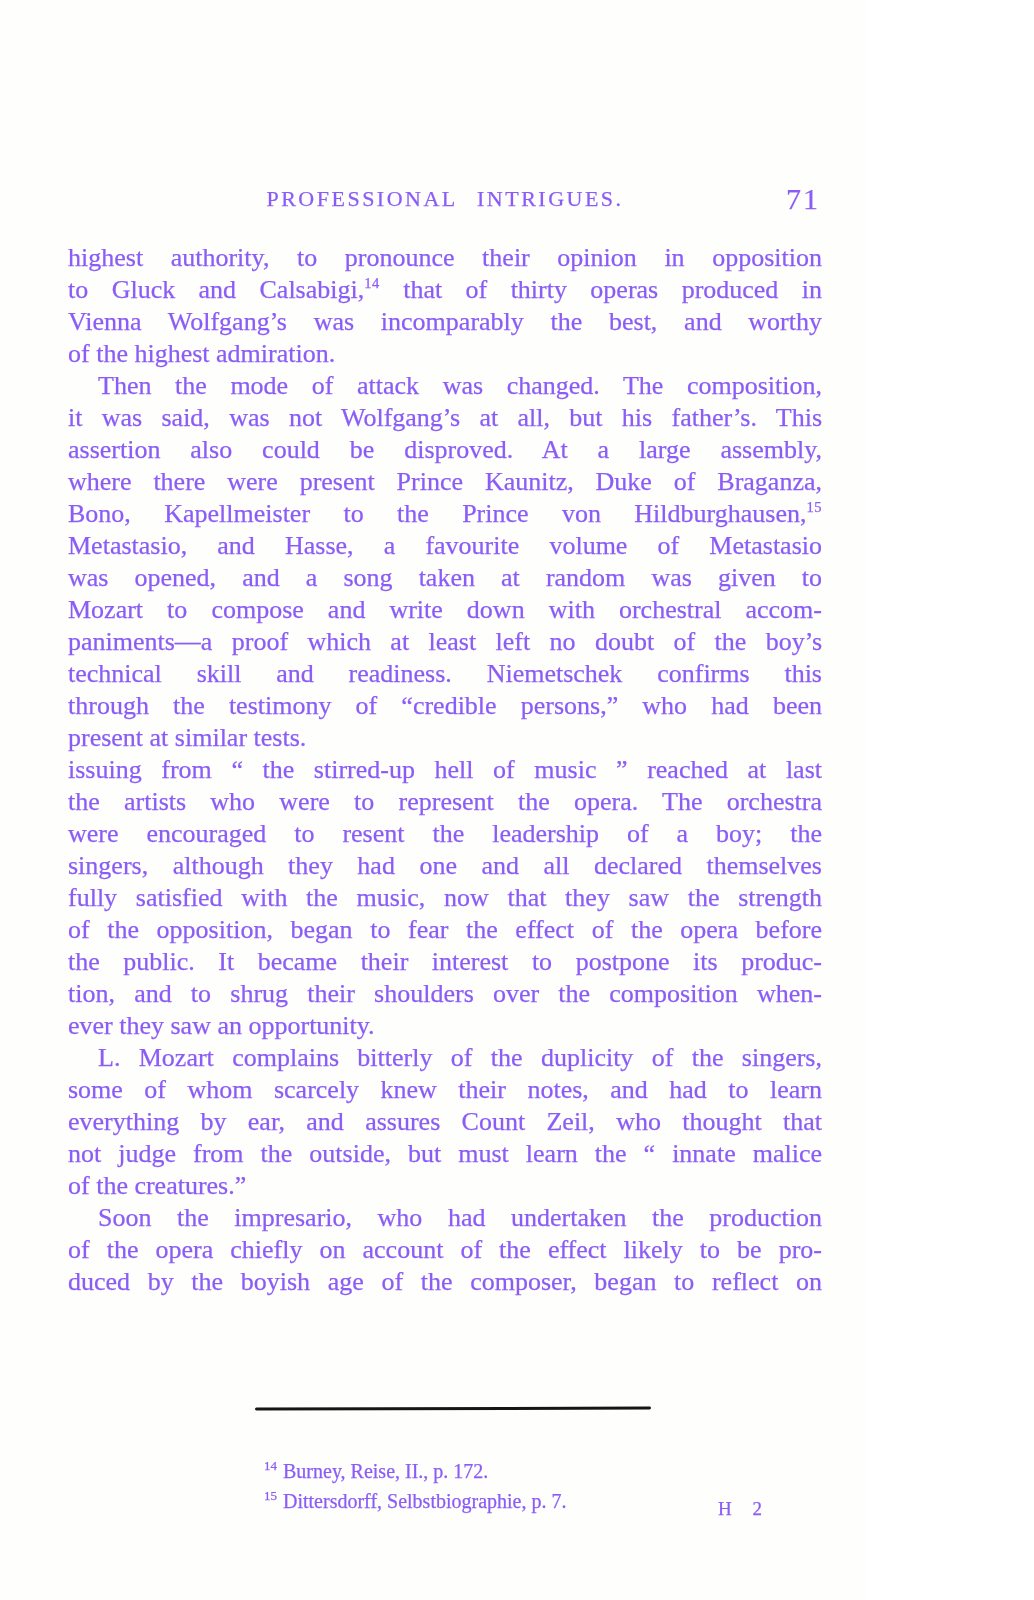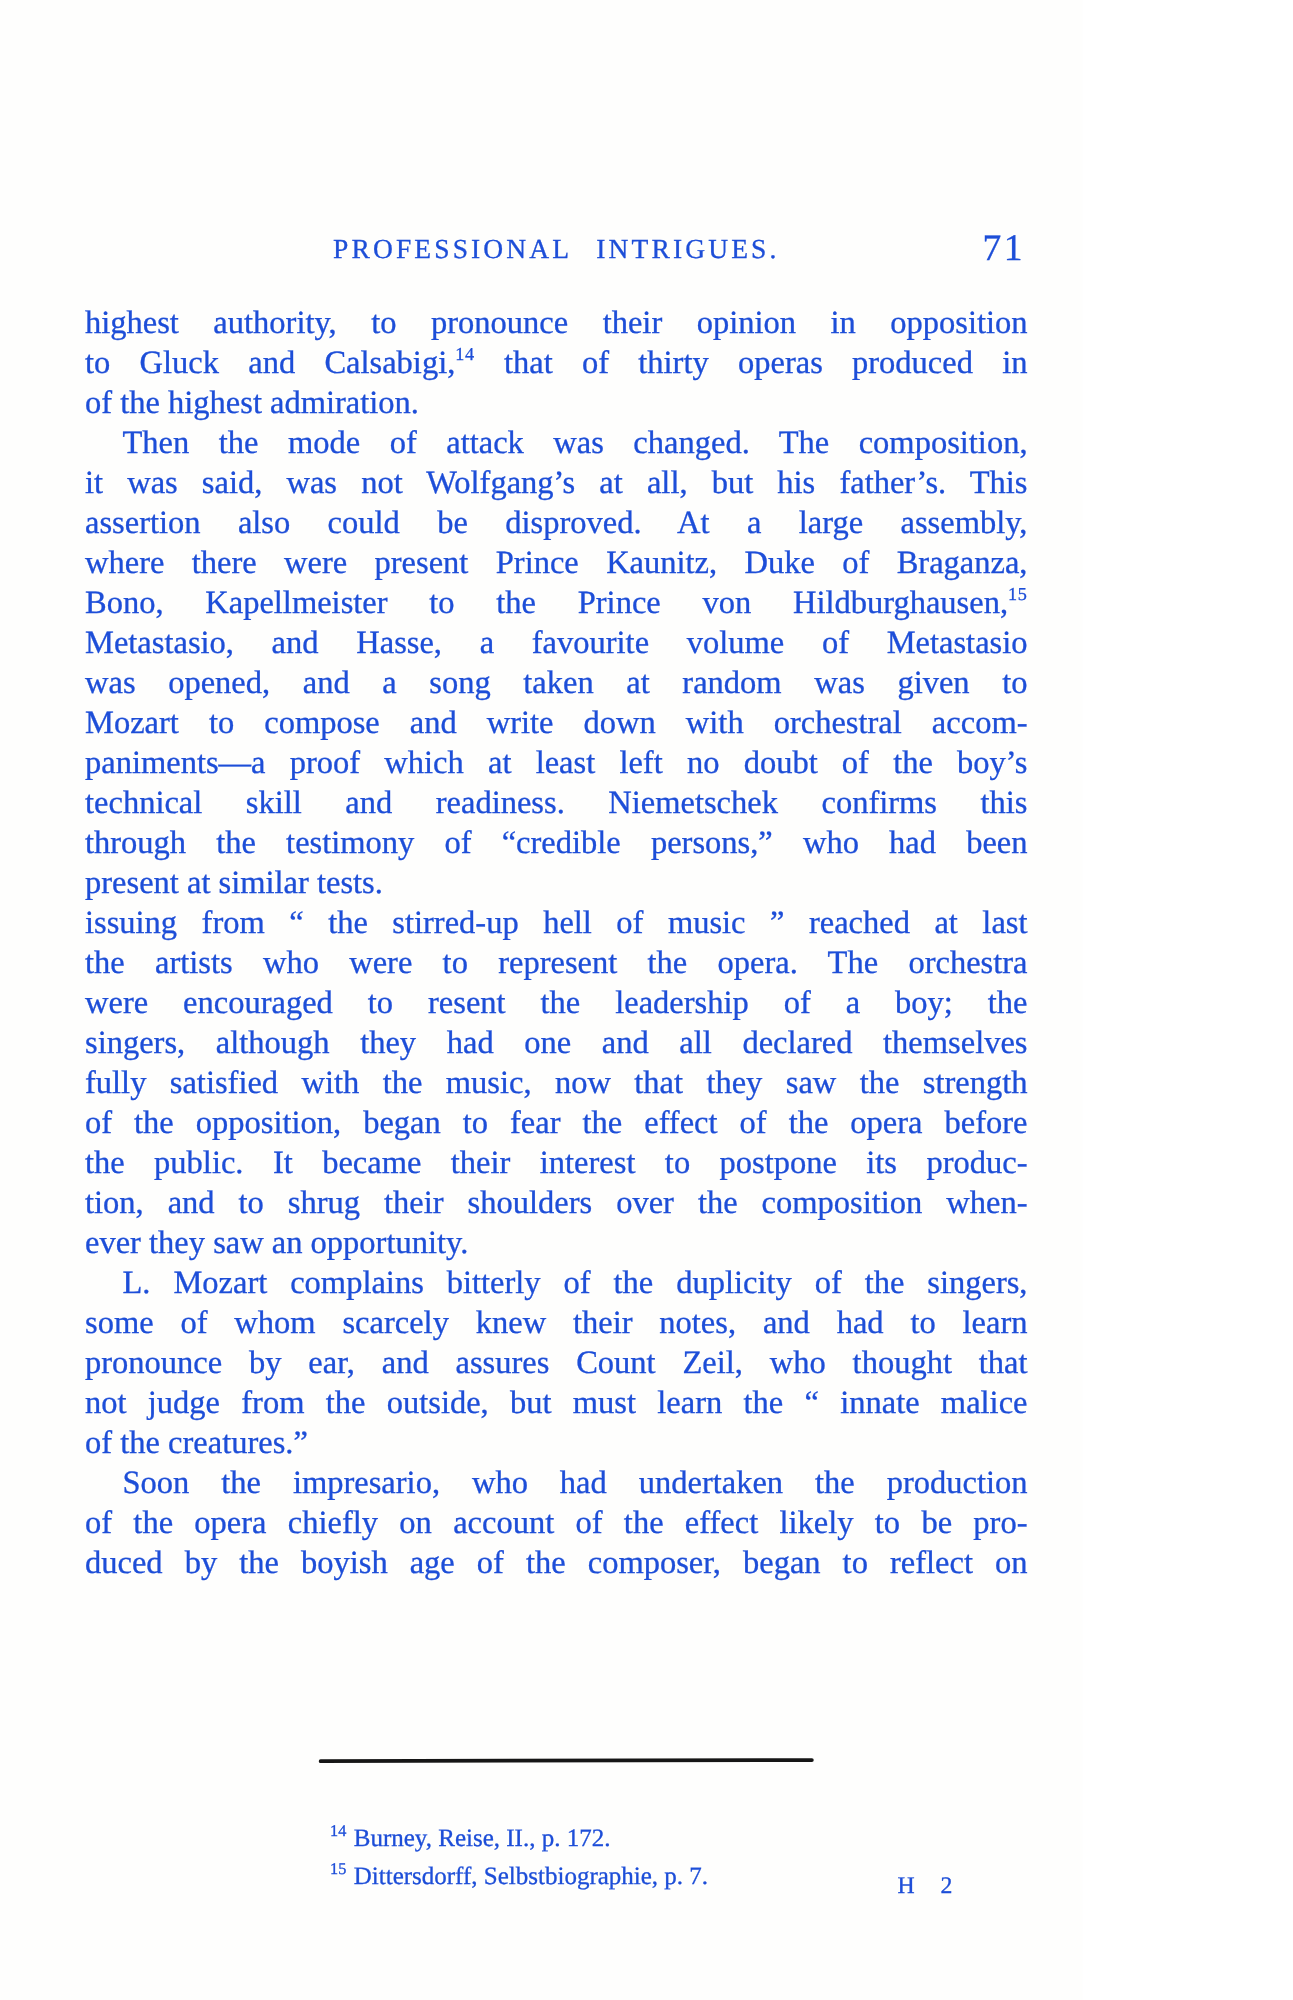--- a/index.html
+++ b/index.html
@@ -5,21 +5,21 @@
   html, body {
     margin: 0;
     padding: 0;
     background: #ffffff;
   }
   .page {
     position: relative;
     width: 866px;
     height: 1600px;
     background: #fefefd;
-    color: #1d4ed8;
+    color: #8b5cf6;
     font-family: "Liberation Serif", "DejaVu Serif", serif;
     overflow: hidden;
     -webkit-text-stroke: 0.25px currentColor;
   }
   .header {
     position: absolute;
     left: 68px;
     top: 186px;
     width: 754px;
     height: 30px;
@@ -102,20 +102,21 @@
 
   <div class="header">
     <span class="title">PROFESSIONAL INTRIGUES.</span>
     <span class="pagenum">71</span>
   </div>
 
   <div class="body-text" id="body-text">
       <div class="paragraph">
         <div class="line">highest authority, to pronounce their opinion in opposition</div>
         <div class="line">to Gluck and Calsabigi,<sup>14</sup> that of thirty operas produced in</div>
+        <div class="line">Vienna Wolfgang’s was incomparably the best, and worthy</div>
         <div class="line end">of the highest admiration.</div>
       </div>
       <div class="paragraph">
         <div class="line indent">Then the mode of attack was changed. The composition,</div>
         <div class="line">it was said, was not Wolfgang’s at all, but his father’s. This</div>
         <div class="line">assertion also could be disproved. At a large assembly,</div>
         <div class="line">where there were present Prince Kaunitz, Duke of Braganza,</div>
         <div class="line">Bono, Kapellmeister to the Prince von Hildburghausen,<sup>15</sup></div>
         <div class="line">Metastasio, and Hasse, a favourite volume of Metastasio</div>
         <div class="line">was opened, and a song taken at random was given to</div>
@@ -132,21 +133,21 @@
         <div class="line">singers, although they had one and all declared themselves</div>
         <div class="line">fully satisfied with the music, now that they saw the strength</div>
         <div class="line">of the opposition, began to fear the effect of the opera before</div>
         <div class="line">the public. It became their interest to postpone its produc-</div>
         <div class="line">tion, and to shrug their shoulders over the composition when-</div>
         <div class="line end">ever they saw an opportunity.</div>
       </div>
       <div class="paragraph">
         <div class="line indent">L. Mozart complains bitterly of the duplicity of the singers,</div>
         <div class="line">some of whom scarcely knew their notes, and had to learn</div>
-        <div class="line">pronounce by ear, and assures Count Zeil, who thought that</div>
+        <div class="line">everything by ear, and assures Count Zeil, who thought that</div>
         <div class="line">not judge from the outside, but must learn the “ innate malice</div>
         <div class="line end">of the creatures.”</div>
       </div>
       <div class="paragraph">
         <div class="line indent">Soon the impresario, who had undertaken the production</div>
         <div class="line">of the opera chiefly on account of the effect likely to be pro-</div>
         <div class="line">duced by the boyish age of the composer, began to reflect on</div>
       </div>
     </div>
 

